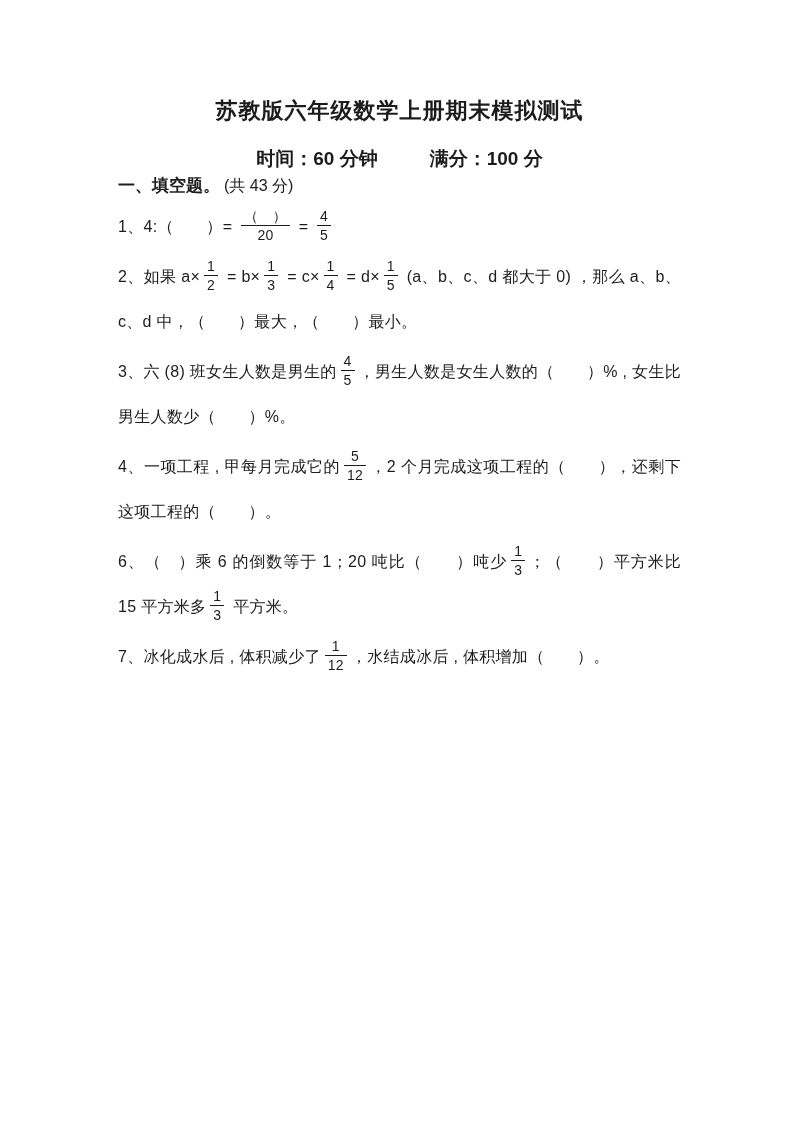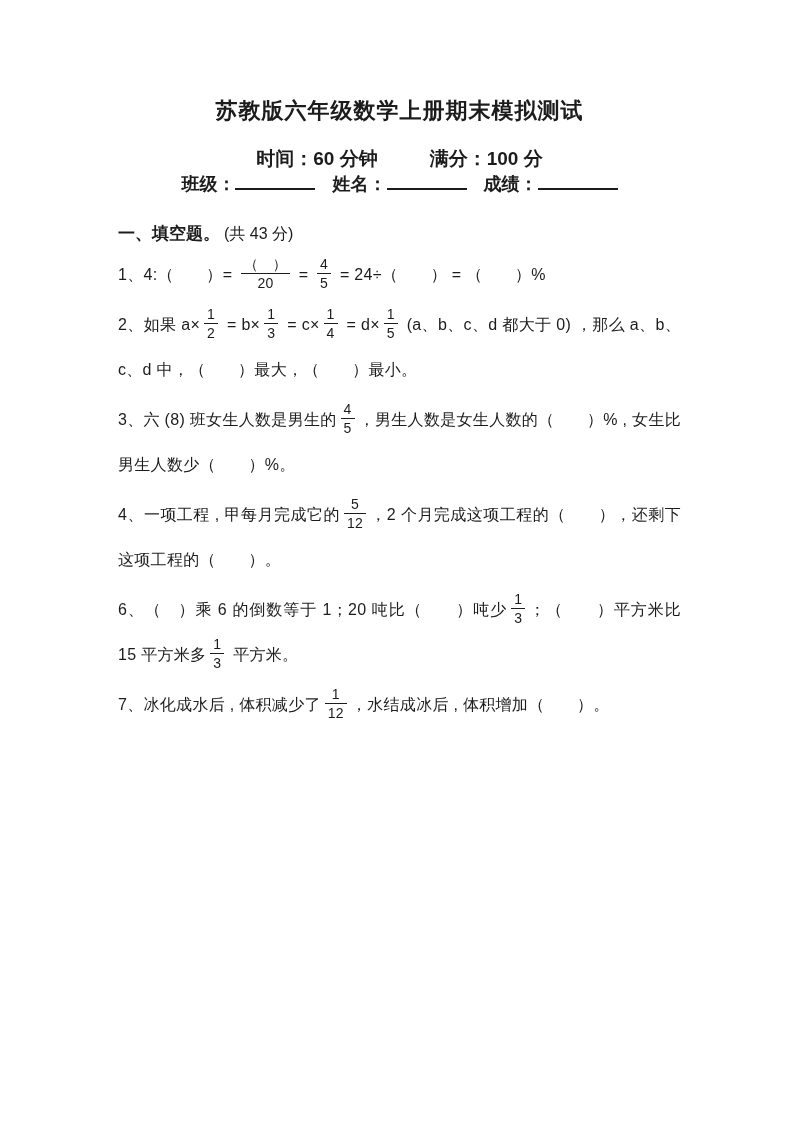--- a/index.html
+++ b/index.html
@@ -86,32 +86,27 @@
 <body>
 
 <div class="page">
 
   <h1 class="title">苏教版六年级数学上册期末模拟测试</h1>
 
   <div class="meta">
     <span>时间：60 分钟</span><span class="meta-gap"></span><span>满分：100 分</span>
   </div>
 
-  <div class="fields">
-    <span class="field"><span>班级：</span><span class="blank"></span></span>
-    <span class="field"><span>姓名：</span><span class="blank"></span></span>
-    <span class="field"><span>成绩：</span><span class="blank"></span></span>
-  </div>
 
   <div class="section">
     <span class="sec-bold">一、填空题。</span><span class="sec-note">(共 43 分)</span>
   </div>
 
   <div>
-      <div class="question"><span>1、</span><span>4:（　　）= </span><span class="frac"><span class="num">（　）</span><span class="den">20</span></span><span> = </span><span class="frac"><span class="num">4</span><span class="den">5</span></span><span> = 24÷（　　） = （　　）%</span></div>
+      <div class="question"><span>1、</span><span>4:（　　）= </span><span class="frac"><span class="num">（　）</span><span class="den">20</span></span><span> = </span><span class="frac"><span class="num">4</span><span class="den">5</span></span></div>
       <div class="question"><span>2、</span><span>如果 a×</span><span class="frac"><span class="num">1</span><span class="den">2</span></span><span> = b×</span><span class="frac"><span class="num">1</span><span class="den">3</span></span><span> = c×</span><span class="frac"><span class="num">1</span><span class="den">4</span></span><span> = d×</span><span class="frac"><span class="num">1</span><span class="den">5</span></span><span> (a、b、c、d 都大于 0) ，那么 a、b、c、d 中，（　　）最大，（　　）最小。</span></div>
       <div class="question"><span>3、</span><span>六 (8) 班女生人数是男生的</span><span class="frac"><span class="num">4</span><span class="den">5</span></span><span>，男生人数是女生人数的（　　）% , 女生比男生人数少（　　）%。</span></div>
       <div class="question"><span>4、</span><span>一项工程 , 甲每月完成它的</span><span class="frac"><span class="num">5</span><span class="den">12</span></span><span>，2 个月完成这项工程的（　　），还剩下这项工程的（　　）。</span></div>
       <div class="question"><span>6、</span><span>（　）乘 6 的倒数等于 1；20 吨比（　　）吨少</span><span class="frac"><span class="num">1</span><span class="den">3</span></span><span>；（　　）平方米比 15 平方米多</span><span class="frac"><span class="num">1</span><span class="den">3</span></span><span> 平方米。</span></div>
       <div class="question"><span>7、</span><span>冰化成水后 , 体积减少了</span><span class="frac"><span class="num">1</span><span class="den">12</span></span><span>，水结成冰后 , 体积增加（　　）。</span></div>
     </div>
 
 </div>
 
 </body></html>

